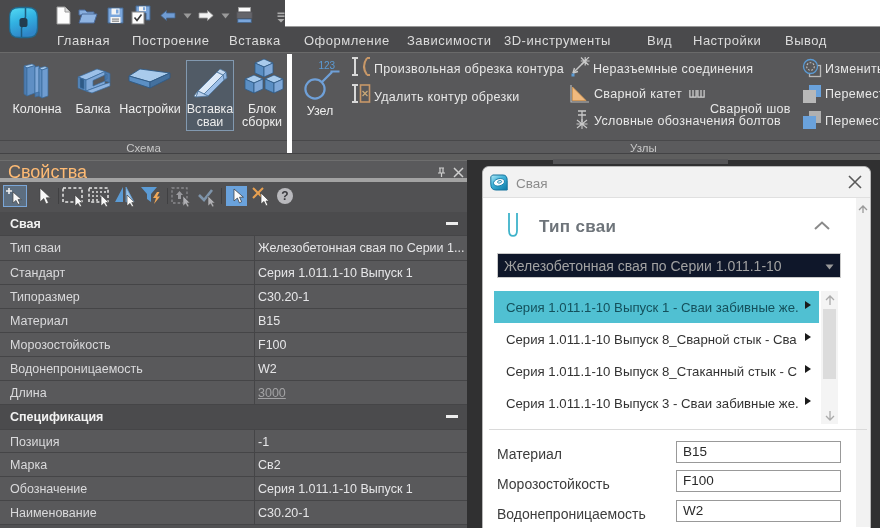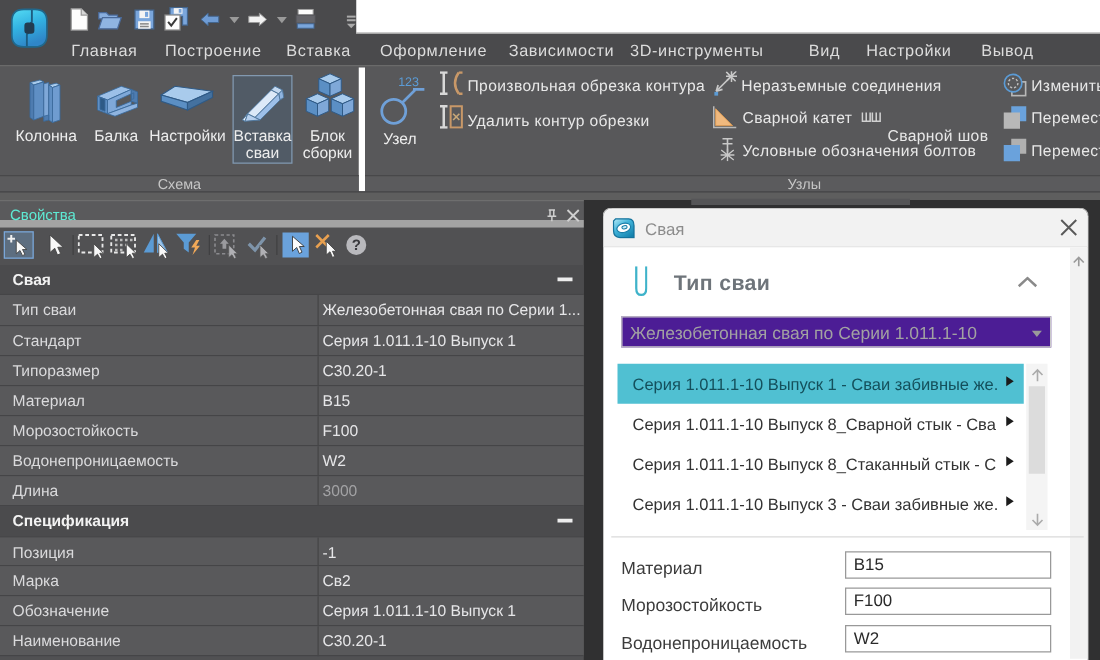--- a/index.html
+++ b/index.html
@@ -14,22 +14,22 @@
   
   #ribbon { left:0; top:52px; width:880px; height:102px; background:#58585a; }
   .rgroup { position:absolute; top:1px; height:100px; border-right:5px solid #ffffff; }
   .rlabelstrip { position:absolute; left:0; right:0; top:86px; height:14px; background:#5b5b5d;
      border-top:1px solid #48484a; color:#c6c6c6; font-size:11.5px; text-align:center; line-height:14px;}
   #ribbonedge { left:0; top:153px; width:880px; height:7px; background:#5e5e5e; border-top:1px solid #434345; }
   .btnlabel { position:absolute; color:#ededed; font-size:12.5px; text-align:center; line-height:13px; }
   .rtext { position:absolute; color:#e8e8e8; font-size:12.5px; line-height:14px; white-space:nowrap; letter-spacing:0.3px; }
   
   #props { left:0; top:160px; width:467px; height:368px; background:#515153; }
-  #propstitle { left:0; top:0; width:467px; height:22px; background:#5a5a5c; border-top:1px solid #6e6e6e; border-bottom:6px solid #a3a3a3;
-     color:#5eead4; font-size:12px; line-height:22px; padding-left:8px; }
+  #propstitle { left:0; top:0; width:467px; height:22px; background:#5a5a5c; border-top:1px solid #6e6e6e; border-bottom:4px solid #a3a3a3;
+     color:#fdba74; font-size:18px; line-height:22px; padding-left:8px; }
   .prow { position:absolute; left:0; width:467px; height:24px; background:#59595b; }
   .plabel { position:absolute; left:10px; top:5px; color:#dadadc; font-size:12.5px; }
   .pvalue { position:absolute; left:258px; top:5px; color:#e6e6e8; font-size:12.5px; }
   .psep { position:absolute; left:0; width:467px; height:1px; background:#454547; }
   .pvline { position:absolute; left:254px; top:0; width:1px; height:24px; background:#454547; }
   .phead { position:absolute; left:0; width:467px; height:24px; background:#4b4b4d; }
   .pheadtext { position:absolute; left:10px; top:5px; color:#f2f2f2; font-size:12.5px; font-weight:bold; }
   .pminus { position:absolute; left:446px; top:10px; width:12px; height:3px; background:#ededed; }
   
   #dialog { left:482px; top:166px; width:389px; height:362px; background:#ffffff;
@@ -384,21 +384,21 @@
     <div class="psep" style="top:196px;"></div>
     <div class="prow" style="top:197px;">
         <span class="plabel">Водонепроницаемость</span>
         <span class="pvline"></span>
         <span class="pvalue">W2</span>
       </div>
     <div class="psep" style="top:220px;"></div>
     <div class="prow" style="top:221px;">
         <span class="plabel">Длина</span>
         <span class="pvline"></span>
-        <span class="pvalue" style="color:#a2a2a4;">3000</span>
+        <span class="pvalue" style="color:#a2a2a4;text-decoration:underline;">3000</span>
       </div>
     <div class="psep" style="top:244px;"></div>
     <div class="phead" style="top:245px;padding-left:12px;">
         <span class="pheadtext">Спецификация</span>
         <span class="pminus"></span>
       </div>
     <div class="psep" style="top:269px;"></div>
     <div class="prow" style="top:270px;">
         <span class="plabel">Позиция</span>
         <span class="pvline"></span>
@@ -452,21 +452,21 @@
     </svg>
 
     <svg class="abs" style="left:25px; top:46px;" width="10" height="24" viewBox="0 0 10 24">
       <path d="M1 0 L1 17.5 Q1 22.9 5 22.9 Q9 22.9 9 17.5 L9 0" fill="none" stroke="#3fb3ca" stroke-width="1.8"></path>
     </svg>
     <div class="abs" style="left:56px; top:50px; color:#6e747a; font-size:17px; font-weight:bold; letter-spacing:0.3px;">Тип сваи</div>
     <svg class="abs" style="left:331px; top:54px;" width="16" height="10" viewBox="0 0 16 10">
       <path d="M1 8 L8 1.5 L15 8" stroke="#8a8a8a" stroke-width="2" fill="none"></path>
     </svg>
 
-    <div class="abs" style="left:14px; top:86px; width:344px; height:25px; border:1px solid #c9c9c9; background:#4c1d95;">
+    <div class="abs" style="left:14px; top:86px; width:344px; height:25px; border:1px solid #c9c9c9; background:#0f172a;">
       <div class="abs" style="left:6px; top:4px; color:#a2a2a2; font-size:14px;">Железобетонная свая по Серии 1.011.1-10</div>
       <svg class="abs" style="left:327px; top:10px;" width="9" height="6" viewBox="0 0 9 6">
           <path d="M0.5 0.5 L8.5 0.5 L4.5 5.5 Z" fill="#9a9a9a"></path>
         </svg>
     </div>
 
     <div class="listitem" style="top:124px; background:#50c0d2; color:#14505c;">
         <span class="t">Серия 1.011.1-10 Выпуск 1 - Сваи забивные же.</span>
         <span class="arr"></span>
       </div>

